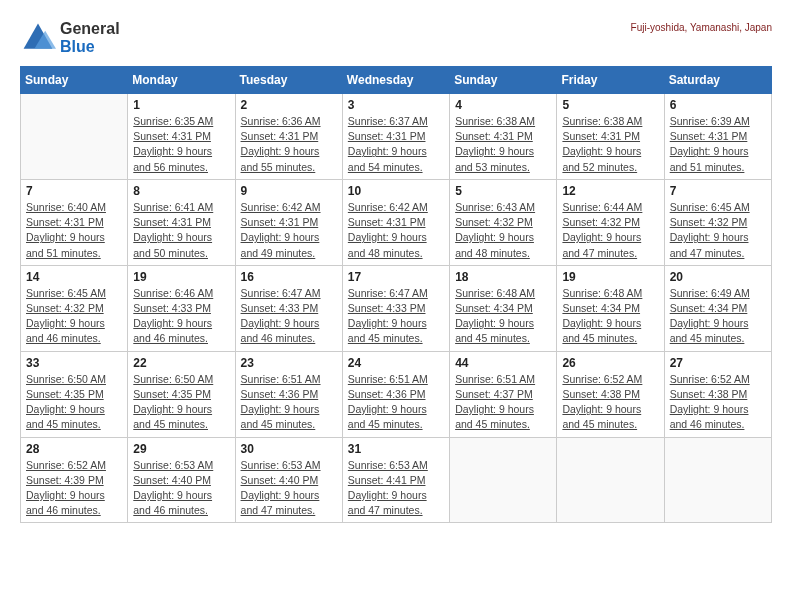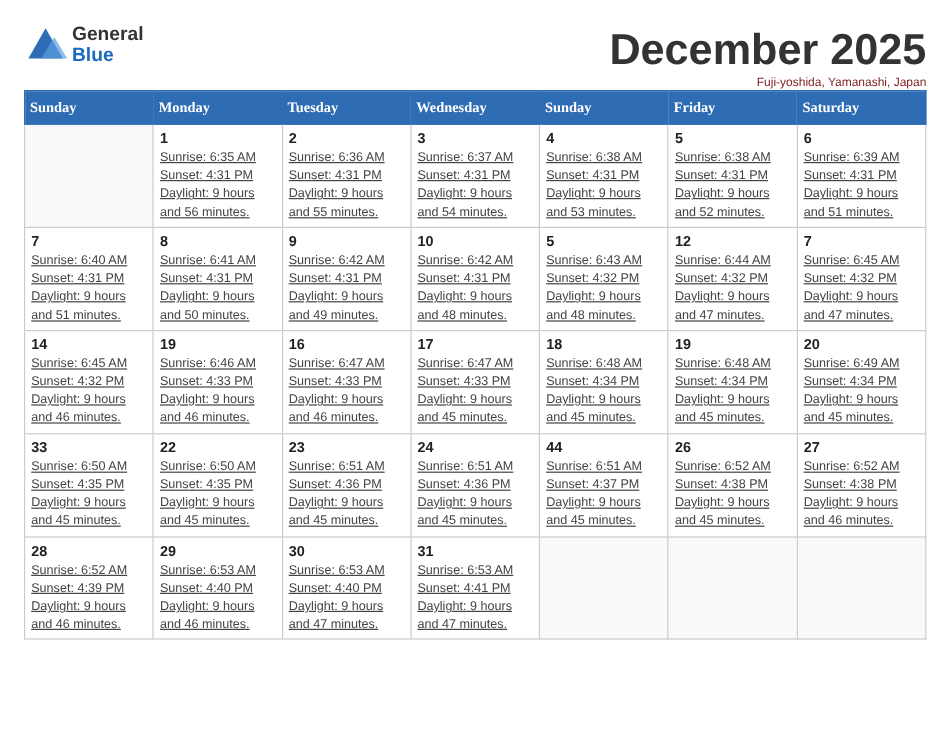--- a/index.html
+++ b/index.html
@@ -7,20 +7,21 @@
       font-family: Arial, sans-serif;
       background: #fff;
       width: 792px;
       min-height: 612px;
       padding: 20px;
     }
     .header {
       display: flex;
       justify-content: space-between;
       align-items: flex-start;
+      margin-bottom: 10px;
     }
     .logo {
       display: flex;
       align-items: center;
       gap: 4px;
     }
     .logo-text {
       display: flex;
       flex-direction: column;
       font-size: 16px;
@@ -52,21 +53,20 @@
       font-size: 11px;
     }
     .calendar th {
       background-color: #2e6db4;
       color: #fff;
       padding: 6px 4px;
       text-align: left;
       font-size: 12px;
       font-weight: bold;
       border: 1px solid #2e6db4;
-      font-family: Liberation Serif, serif;
     }
     .calendar td {
       border: 1px solid #ccc;
       vertical-align: top;
       padding: 4px 5px;
       width: calc(100% / 7);
       height: 80px;
       background: #fff;
     }
     .calendar td.empty {
@@ -94,21 +94,20 @@
     <svg class="logo-icon" viewBox="0 0 40 40">
       <polygon points="20,4 36,32 4,32" fill="#2e6db4"></polygon>
       <polygon points="28,12 40,32 16,32" fill="#5ba0e0" opacity="0.7"></polygon>
     </svg>
     <div class="logo-text">
       <span class="logo-general">General</span>
       <span class="logo-blue">Blue</span>
     </div>
   </div>
   <div class="title-block">
-    <div class="month-title">December 2025</div>
     <div class="subtitle">Fuji-yoshida, Yamanashi, Japan</div>
   </div>
 </div>
 
 <table class="calendar">
   <thead>
     <tr>
     <th>Sunday</th>
         <th>Monday</th>
         <th>Tuesday</th>

